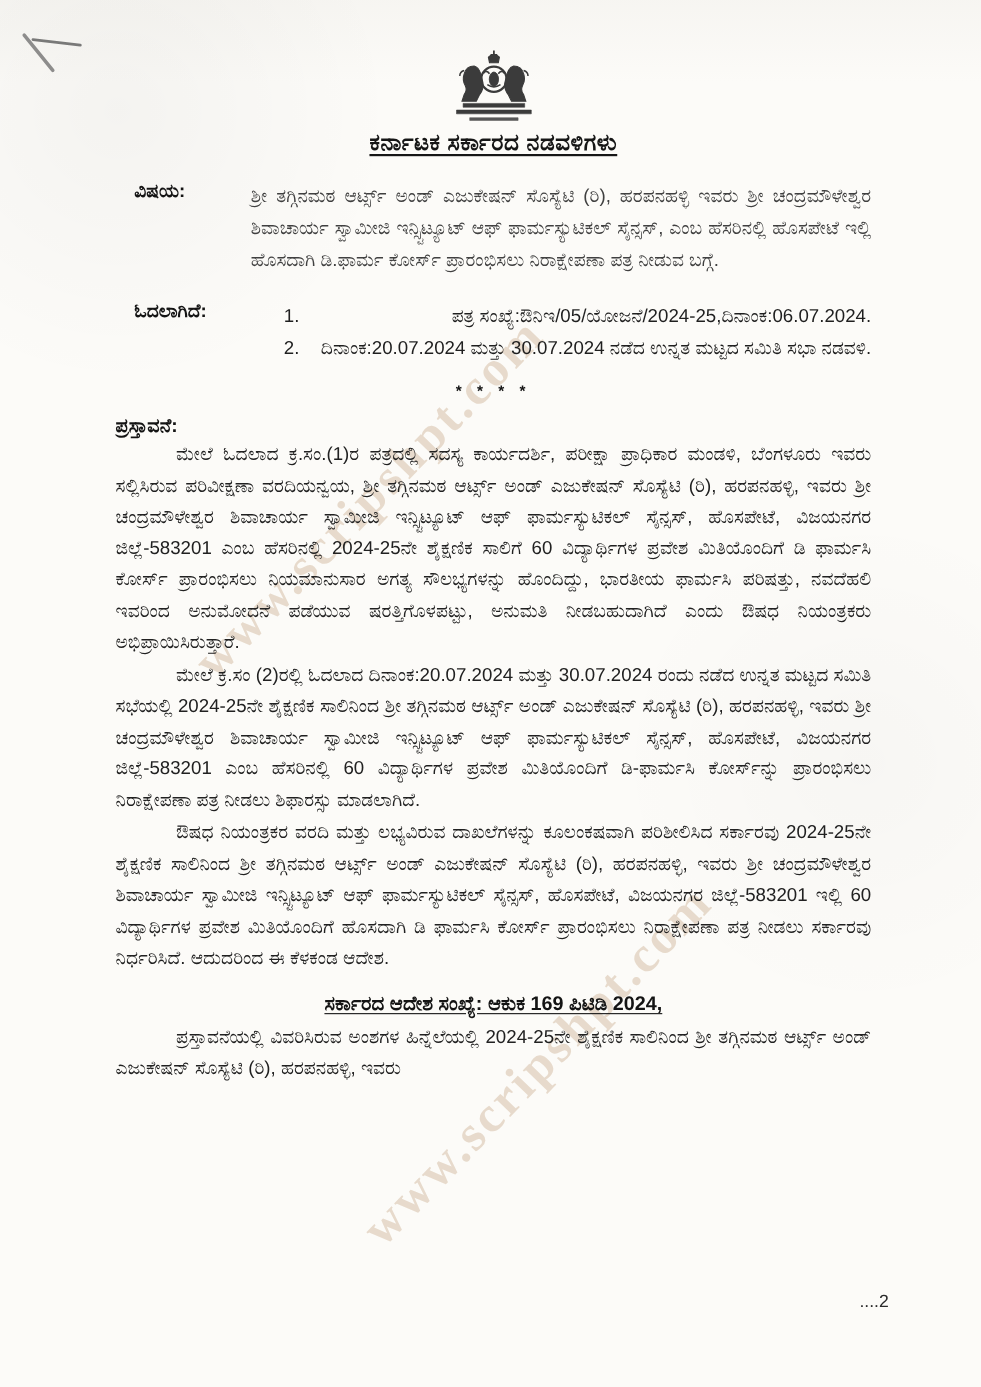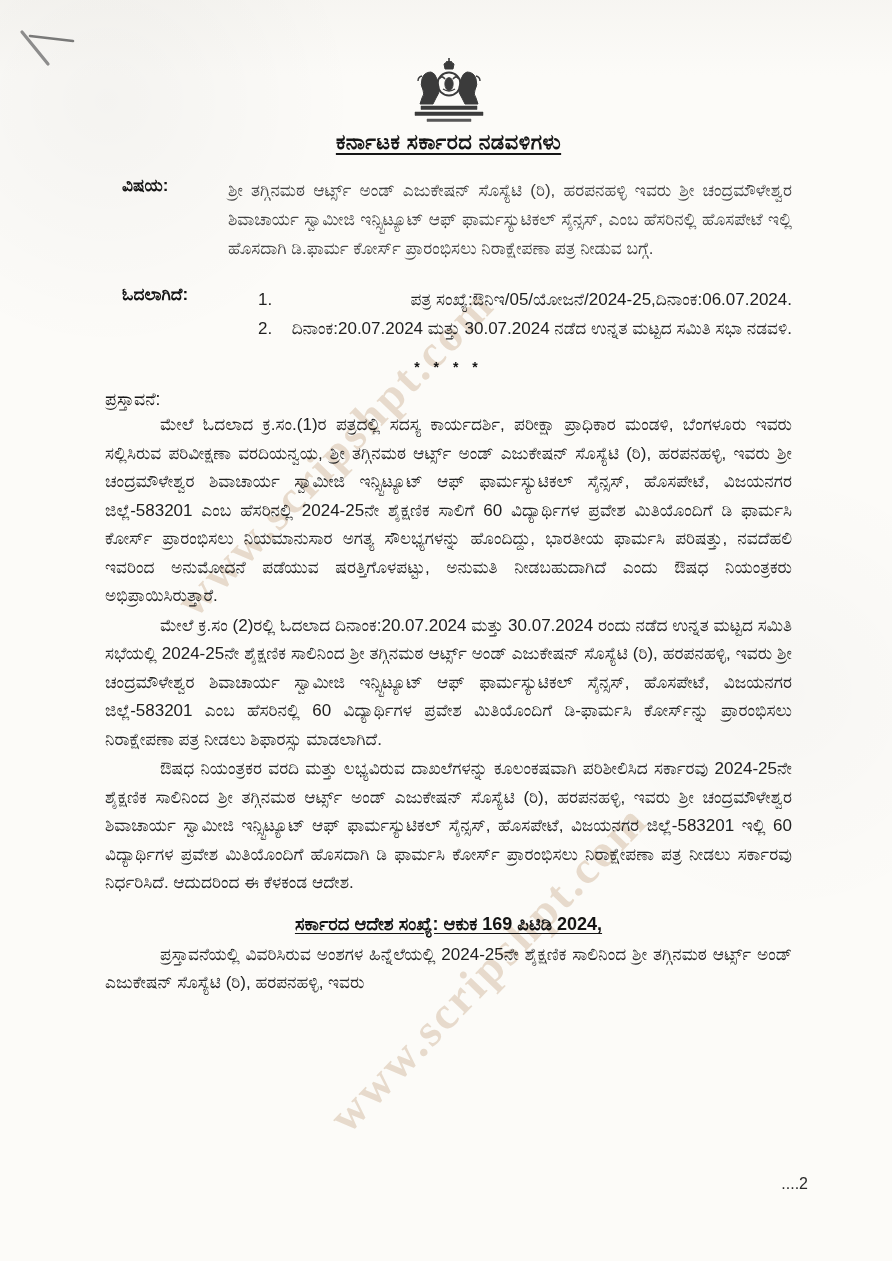--- a/index.html
+++ b/index.html
@@ -33,21 +33,21 @@
   }
   #wm1 { left:335px; top:452px; }
   #wm2 { left:488px; top:968px; }
 
   .pen-mark { position:absolute; left:12px; top:22px; z-index:2; }
 
   .page {
     position:relative;
     z-index:1;
     width:892px; height:1261px;
-    padding:56px 100px 0 105px;
+    padding:44px 100px 0 105px;
   }
   .emblem-wrap { display:flex; justify-content:center; }
   .doc-title {
     margin-top:4px;
     text-align:center;
     font-size:21px;
     font-weight:bold;
     letter-spacing:0.5px;
     text-decoration:underline;
     text-underline-offset:4px;
@@ -75,21 +75,21 @@
   .stars {
     margin-top:16px;
     text-align:center;
     font-weight:bold;
     font-size:14px;
     letter-spacing:5px;
     color:#141414;
   }
   .section-heading {
     margin-top:14px;
-    font-weight:normal;
+    font-weight:bold;
     font-size:17.5px;
     color:#141414;
   }
   .para {
     margin-top:1px;
     font-size:17px;
     line-height:28.5px;
     text-align:justify;
     text-indent:55px;
     color:#212121;

